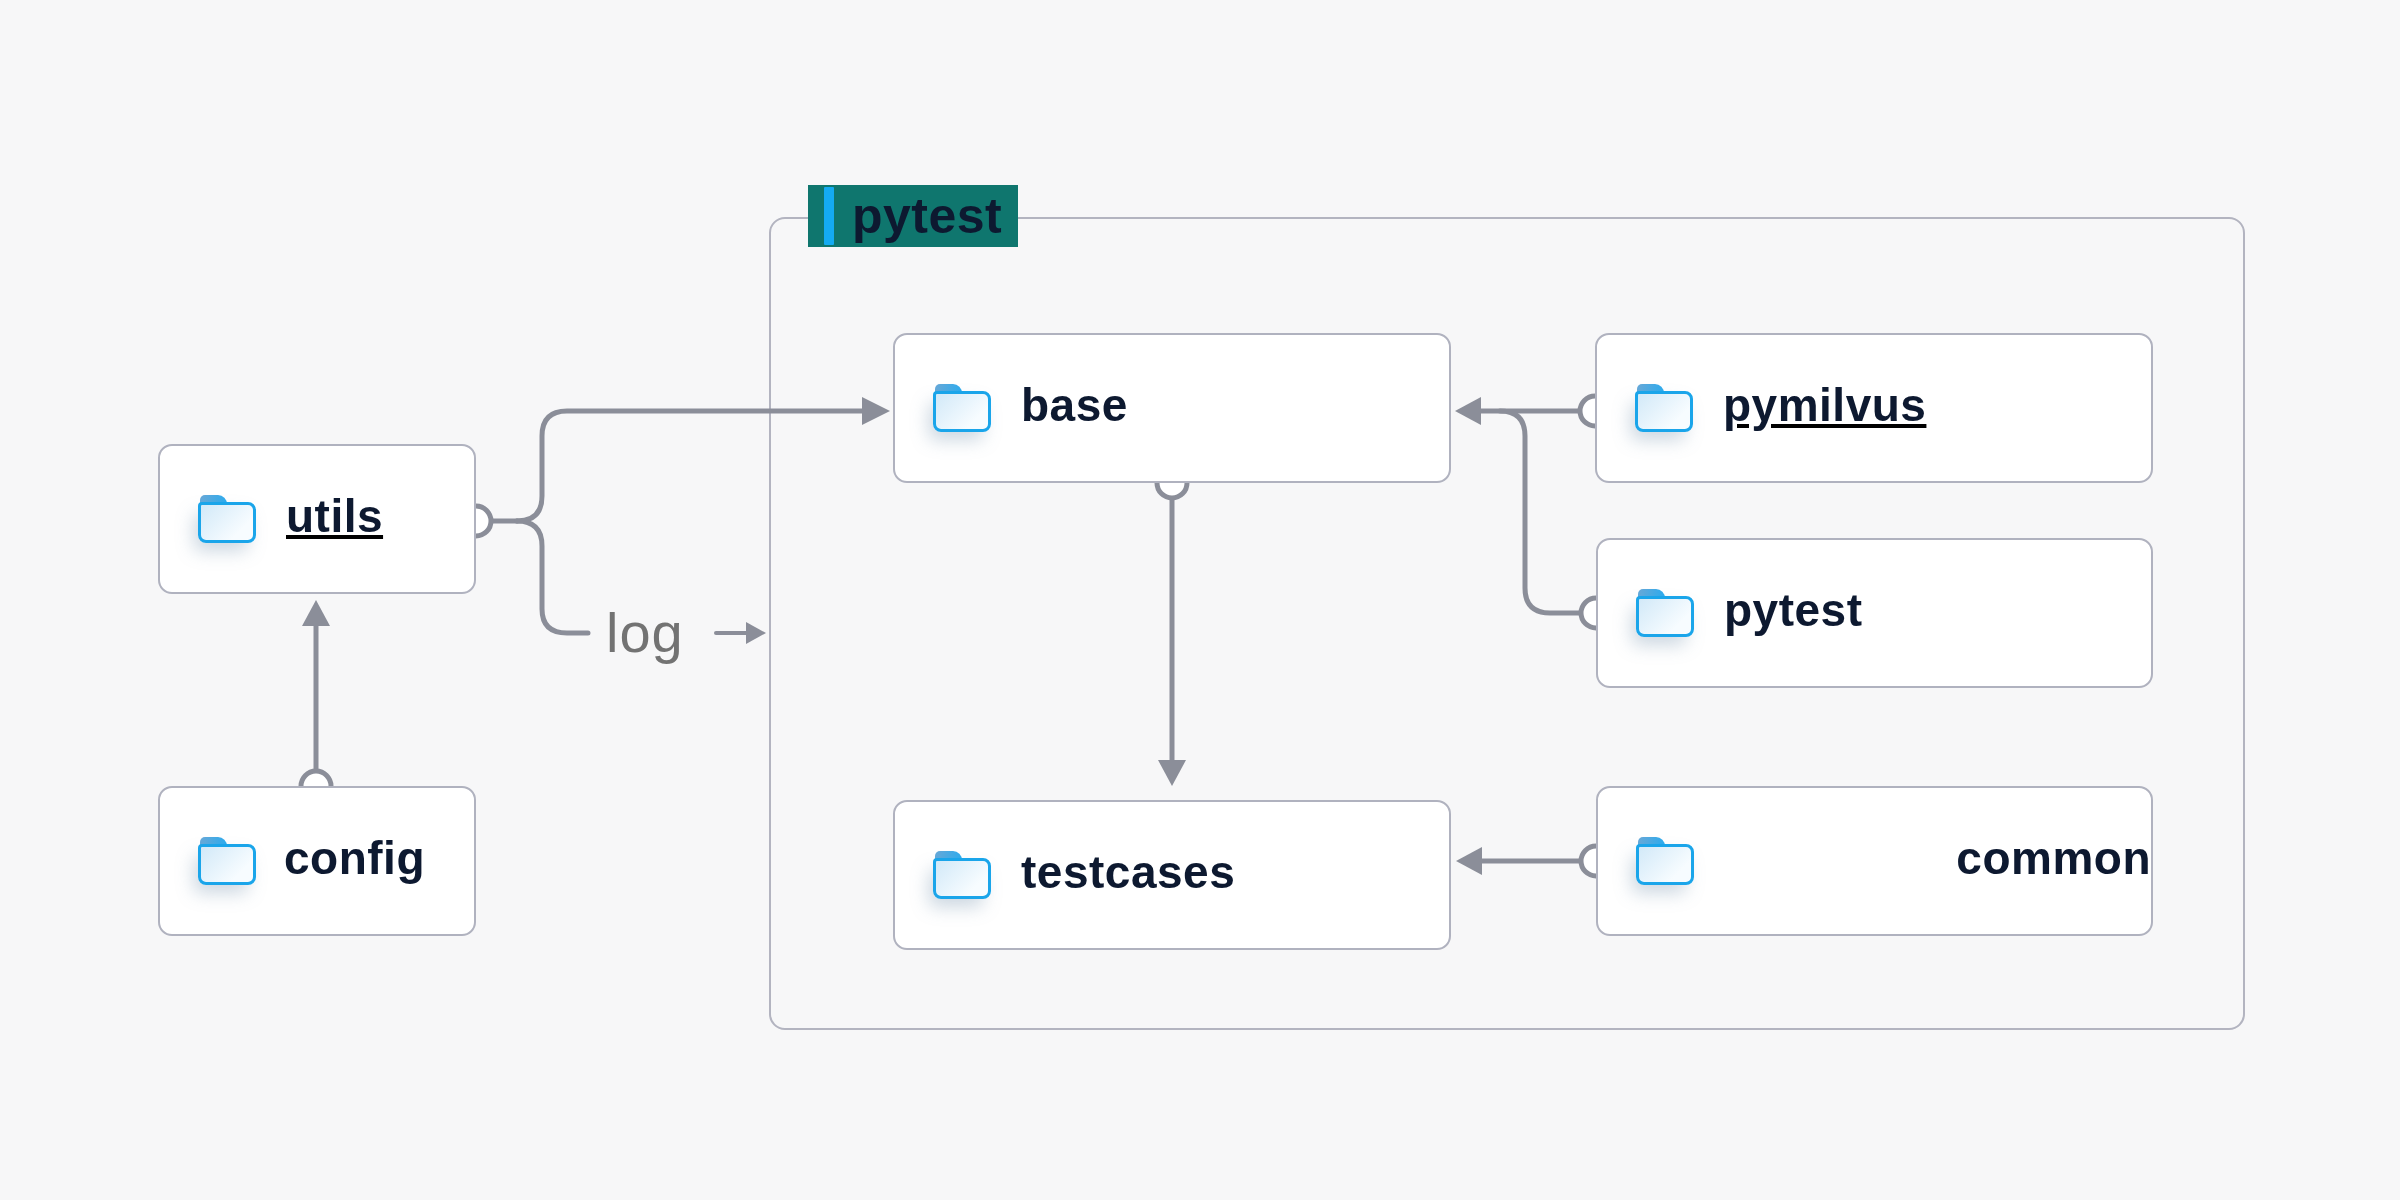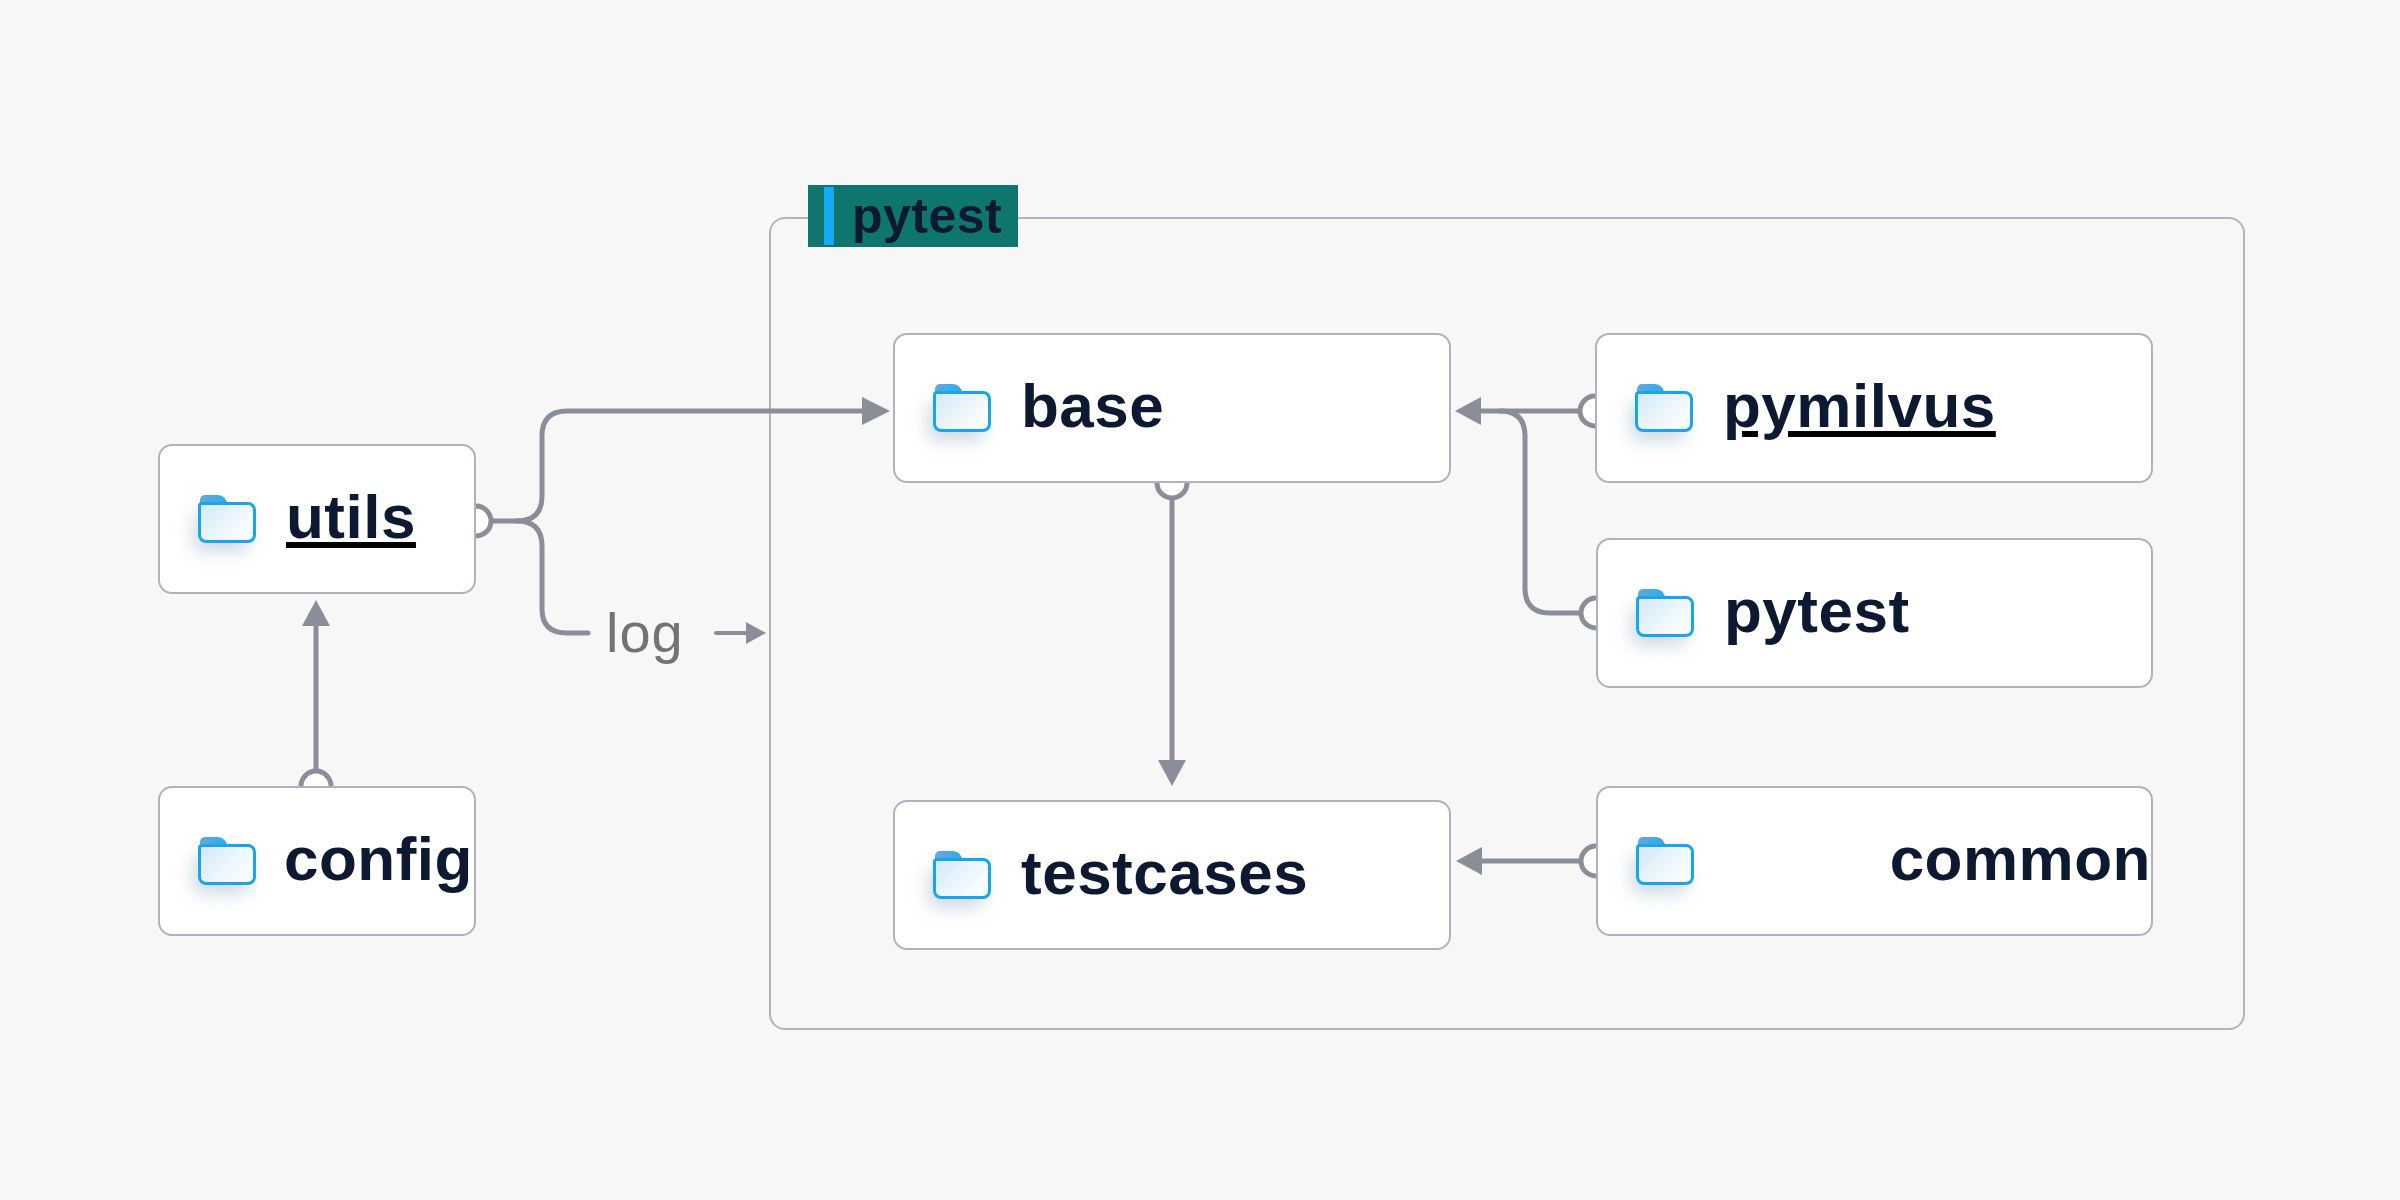--- a/index.html
+++ b/index.html
@@ -16,21 +16,21 @@
     position:absolute;left:37px;top:-34px;height:62px;
     display:flex;align-items:center;gap:18px;background:#0f766e;padding:0 16px;
   }
   .accent-bar{display:inline-block;width:10px;height:58px;background:#14abf2;border-radius:1px;flex:none;}
   .pytest-text{font-size:50px;font-weight:700;color:#0d1930;letter-spacing:0.5px;line-height:62px;}
   
   .node{
     position:absolute;height:150px;background:#ffffff;border:2px solid #b0b2bf;border-radius:14px;
     box-sizing:border-box;display:flex;align-items:center;padding-left:38px;gap:30px;
   }
-  .node-label{font-size:62px;font-weight:700;color:#0d1930;letter-spacing:0.5px;margin-top:-6px;}
+  .node-label{font-size:46px;font-weight:700;color:#0d1930;letter-spacing:0.5px;margin-top:-6px;}
   
   .folder{position:relative;width:58px;height:48px;flex:none;}
   .folder-tab{
     position:absolute;left:2px;top:0;width:27px;height:16px;border-radius:5px 9px 0 0;
     background:linear-gradient(100deg,#63a9da 10%,#2eacee 90%);
   }
   .folder-body{
     position:absolute;left:0;top:7px;width:58px;height:41px;box-sizing:border-box;
     border:3px solid #1aa5ea;border-radius:4px 8px 8px 8px;
     background:linear-gradient(135deg,#d2e9f8 0%,#f7fcff 75%);

